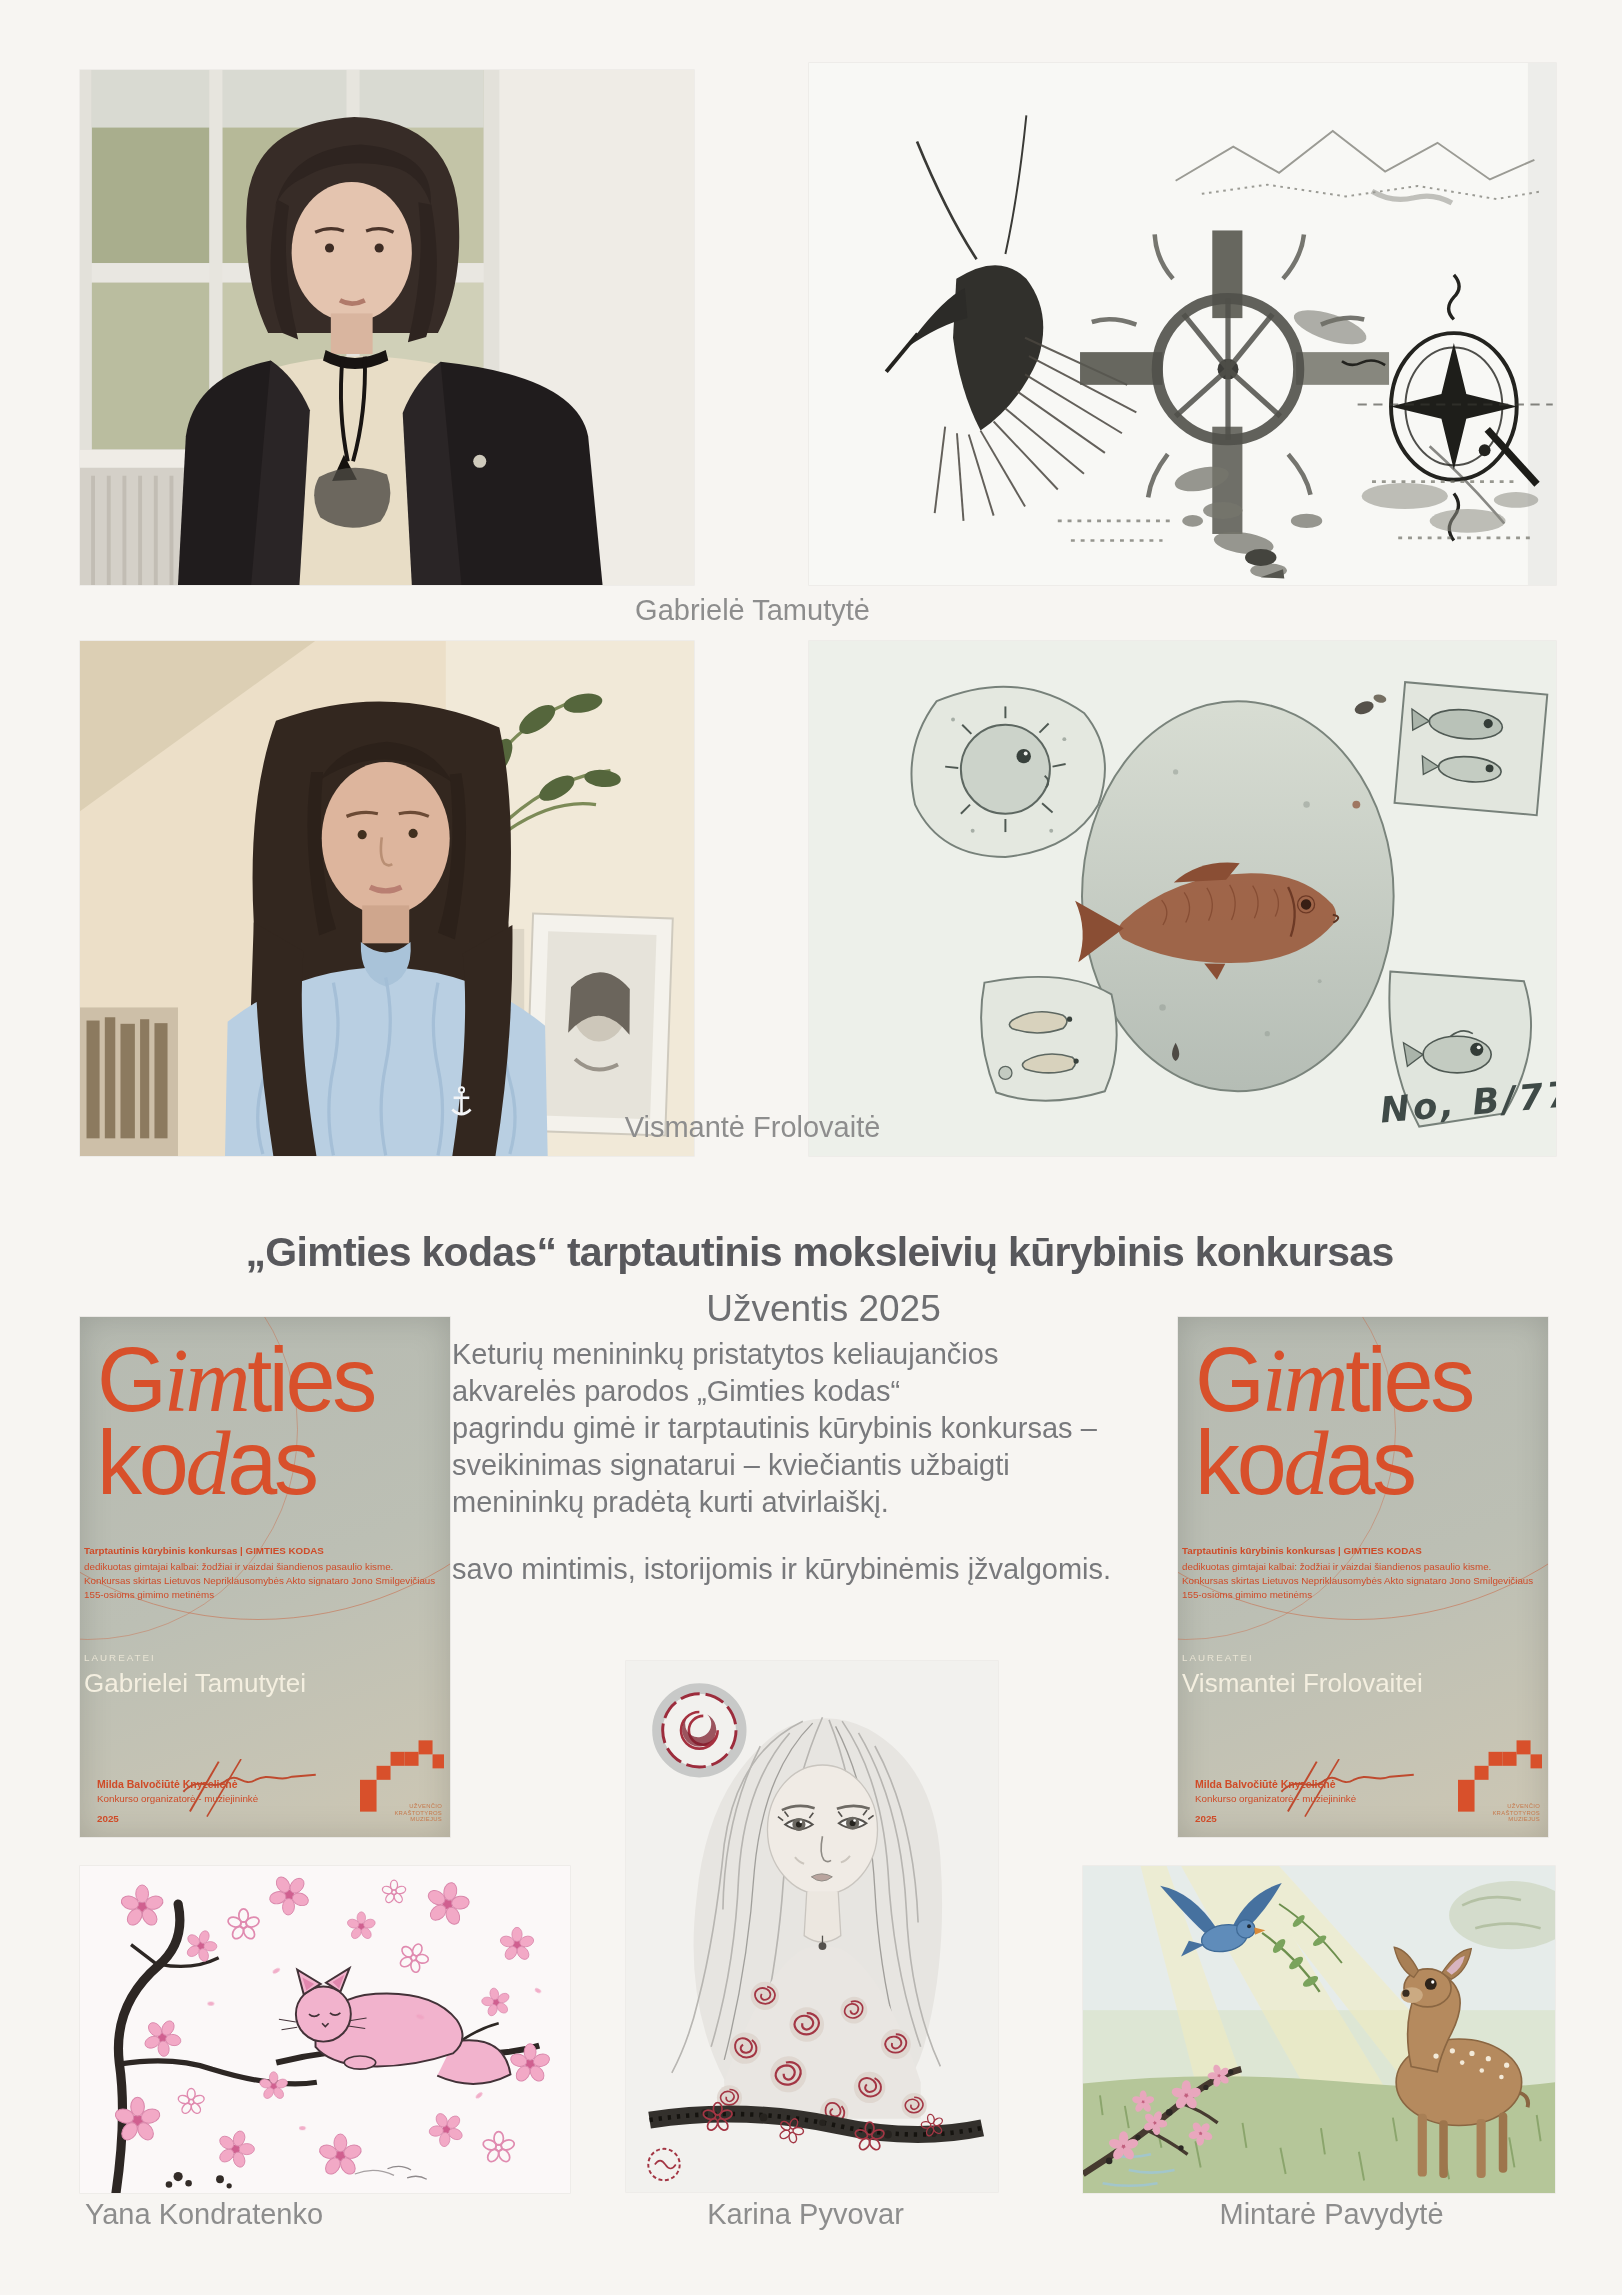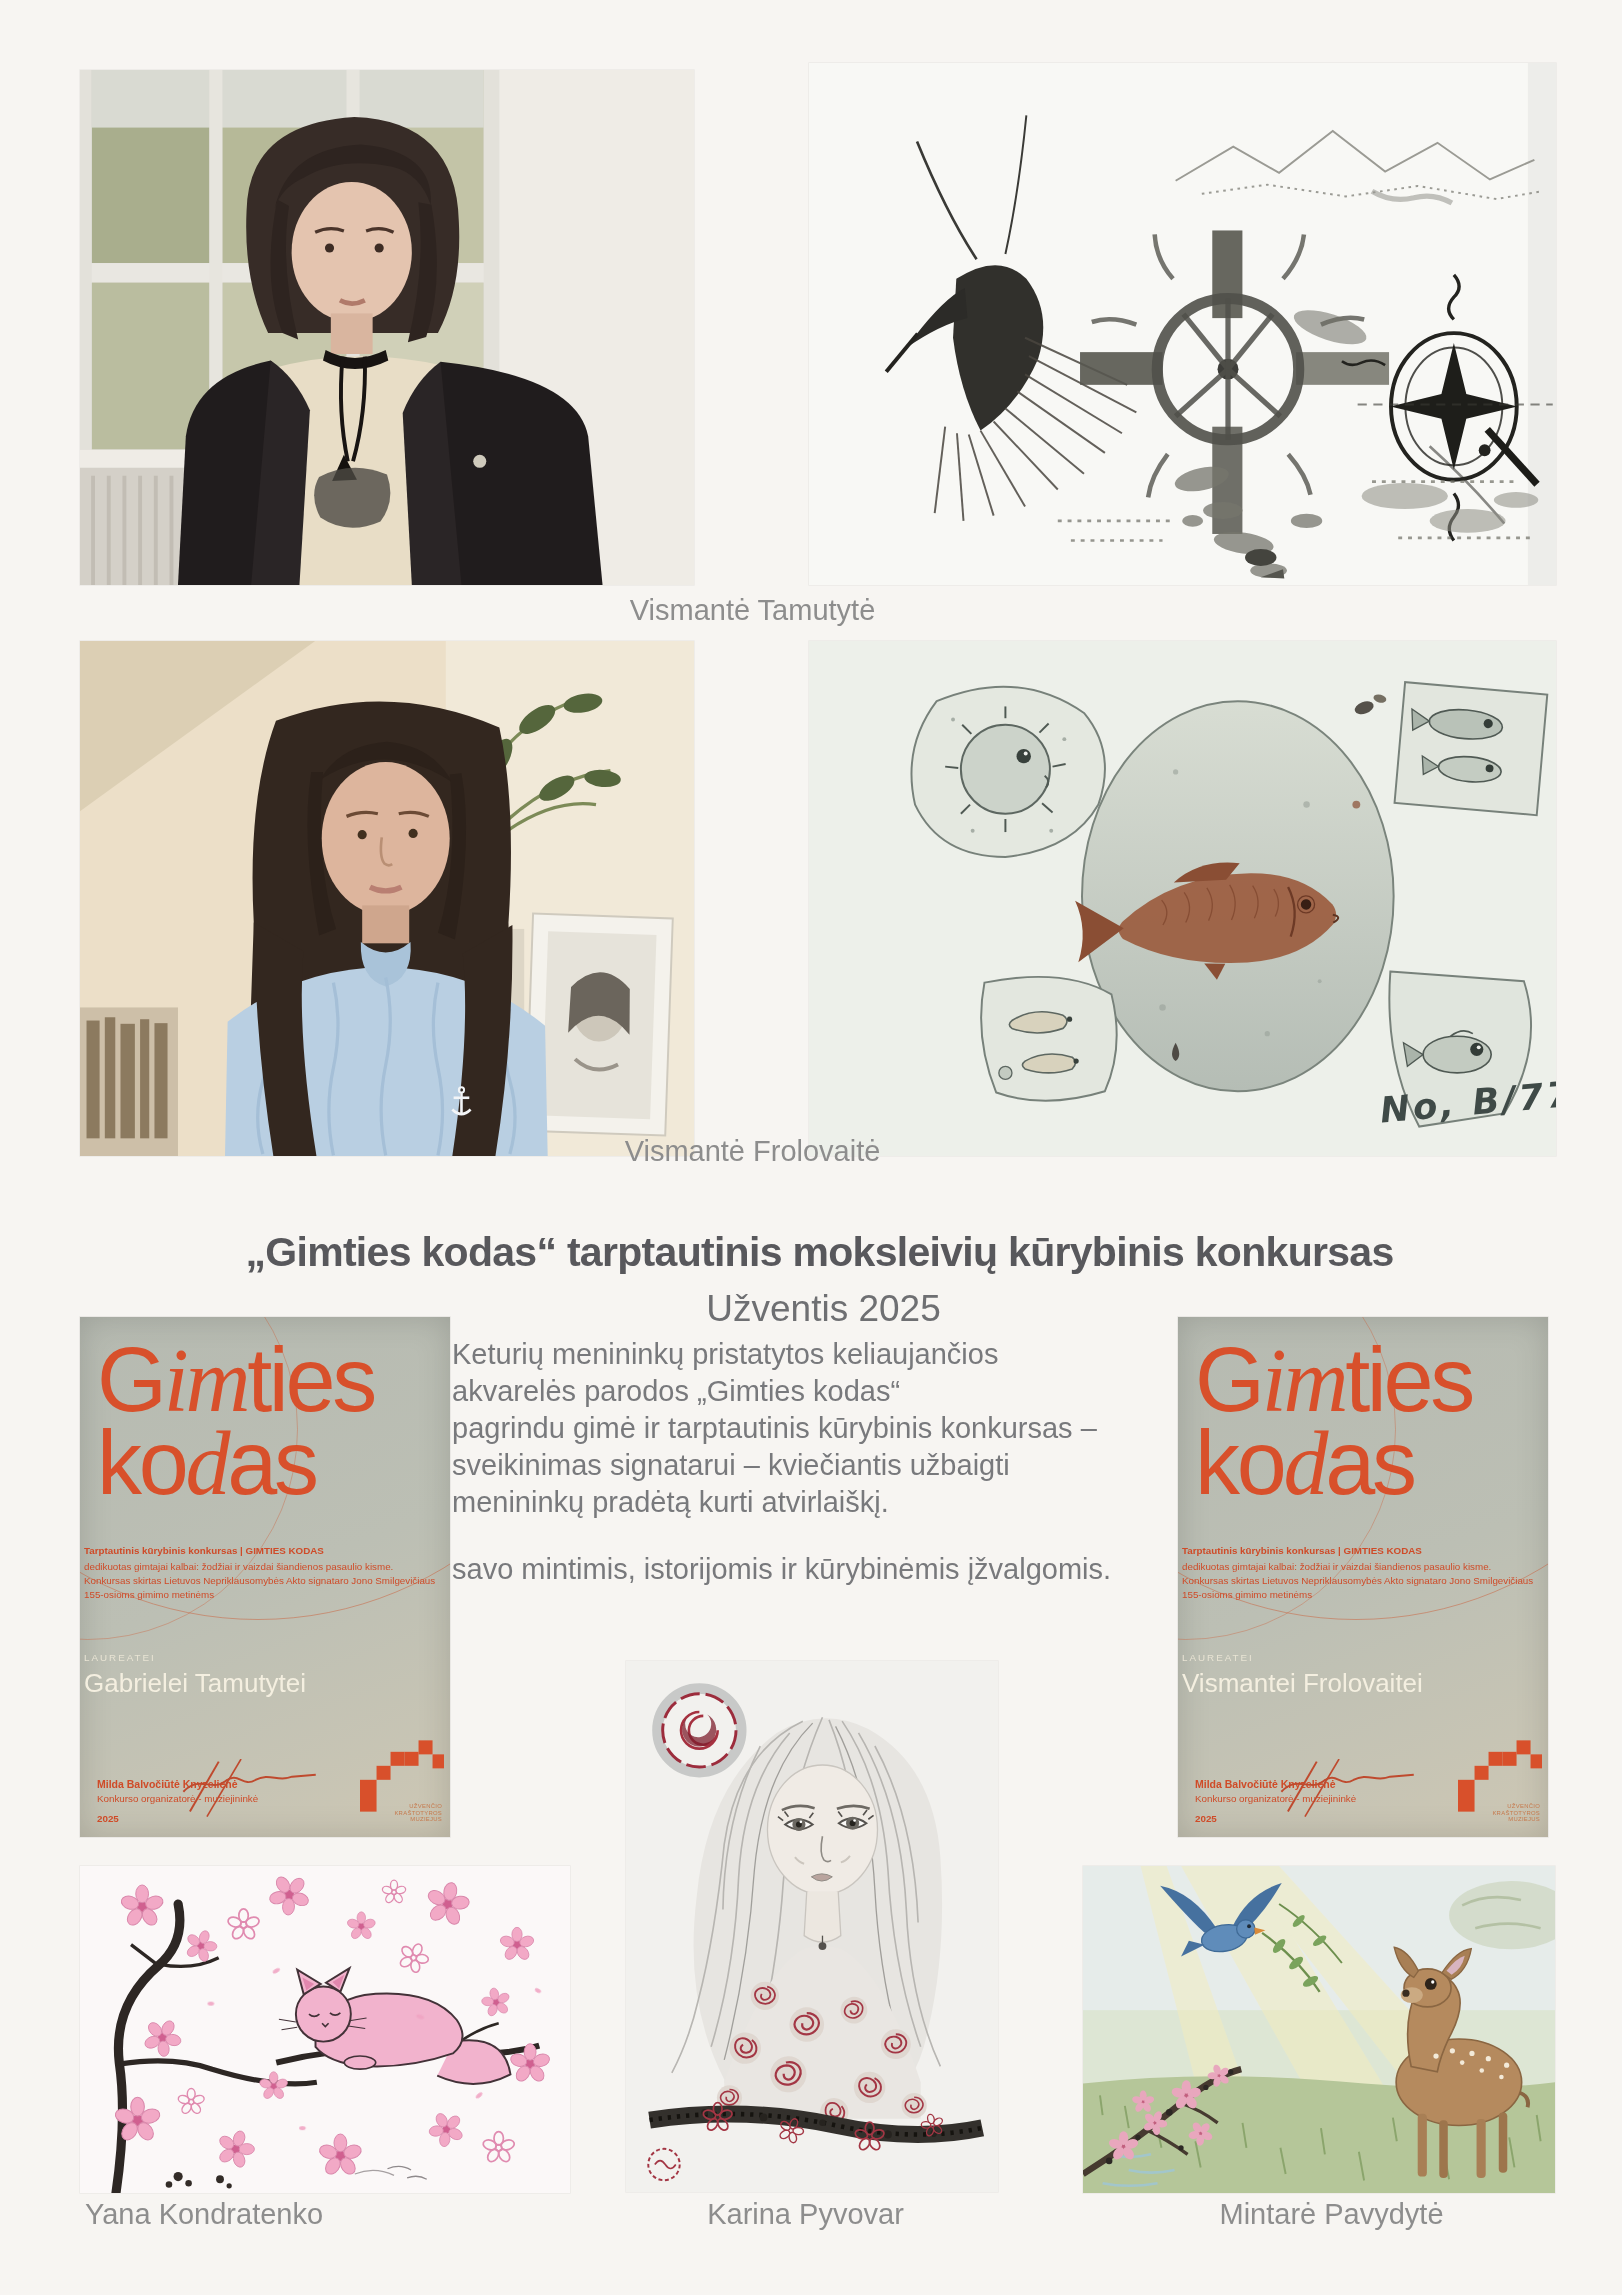--- a/index.html
+++ b/index.html
@@ -10,21 +10,21 @@
     position:relative;
   }
   .page{position:absolute;inset:0;overflow:hidden;}
   figure{position:absolute;margin:0;overflow:hidden;background:#fff;
          box-shadow:0 0 0 0.7px rgba(0,0,0,.05), inset 0 0 19.6px rgba(0,0,0,.05);}
   figure svg{display:block;width:100%;height:100%;}
 
   .caption{position:absolute;color:#8d8d8d;font-size:29px;letter-spacing:0;line-height:34px;}
   .cap-wide{left:0;width:1505px;text-align:center;}
   .cap-row1{top:593px;}
-  .cap-row2{top:1134px;}
+  .cap-row2{top:1110px;}
 
   .title{position:absolute;left:0;top:1221px;width:1623px;text-align:center;margin:8px;
          font-size:41px;line-height:47px;font-weight:bold;color:#58585c;letter-spacing:-0.7px;}
   .subtitle{position:absolute;left:0;top:1276px;width:1623px;text-align:center;margin:12px;
          font-size:37px;line-height:42px;font-weight:400;color:#6e6f72;}
 
   .desc{position:absolute;left:452px;top:1336px;width:720px;text-align:left;
         color:#78797c;font-size:29px;line-height:37px;}
   .desc .spacer{height:30px;}
 
@@ -194,21 +194,21 @@
       <g stroke="#6d6d64" stroke-width="4" stroke-dasharray="6 9" fill="none" opacity=".7">
         <path d="M380,700 H560"></path>
           <path d="M400,730 H540"></path>
           <path d="M860,640 H1080"></path>
           <path d="M900,726 H1110"></path>
       </g>
       <path d="M690,786 l34,-12 l2,14 Z" fill="#55554e"></path>
     </svg>
   </figure>
 
-  <div class="caption cap-wide cap-row1">Vismantė Tamutytė</div>
+  <div class="caption cap-wide cap-row1">Gabrielė Tamutytė</div>
 
   <figure style="left:80px;top:641px;width:614px;height:515px;">
     <svg viewBox="0 0 940 787" preserveAspectRatio="none">
       <rect width="940" height="787" fill="#ecdfc8"></rect>
       <rect x="560" y="0" width="380" height="787" fill="#f1e9d8"></rect>
       <path d="M0,0 L360,0 L0,260 Z" fill="#dccfb4"></path>
       <g stroke="#7c8a57" stroke-width="5" fill="none">
         <path d="M560,310 Q640,120 780,84"></path>
           <path d="M600,330 Q700,210 812,198"></path>
         <path d="M640,300 Q720,240 790,250"></path>

